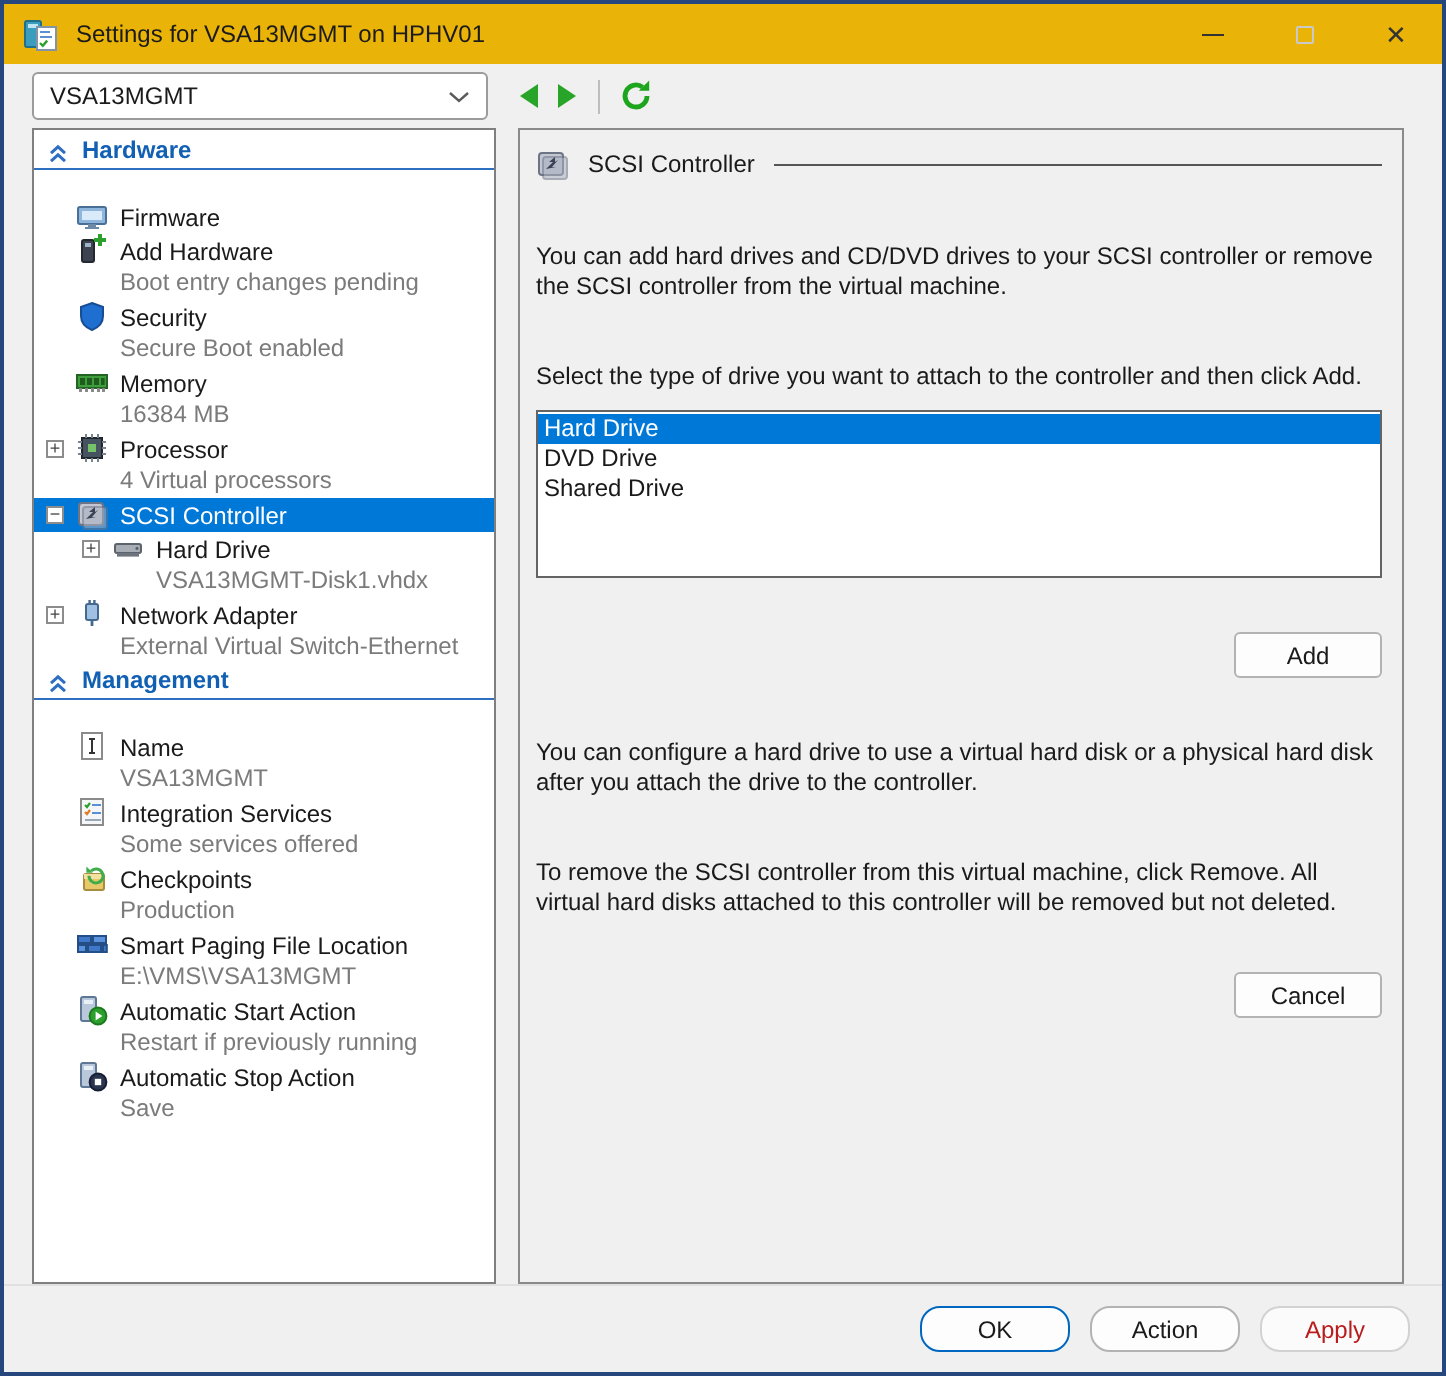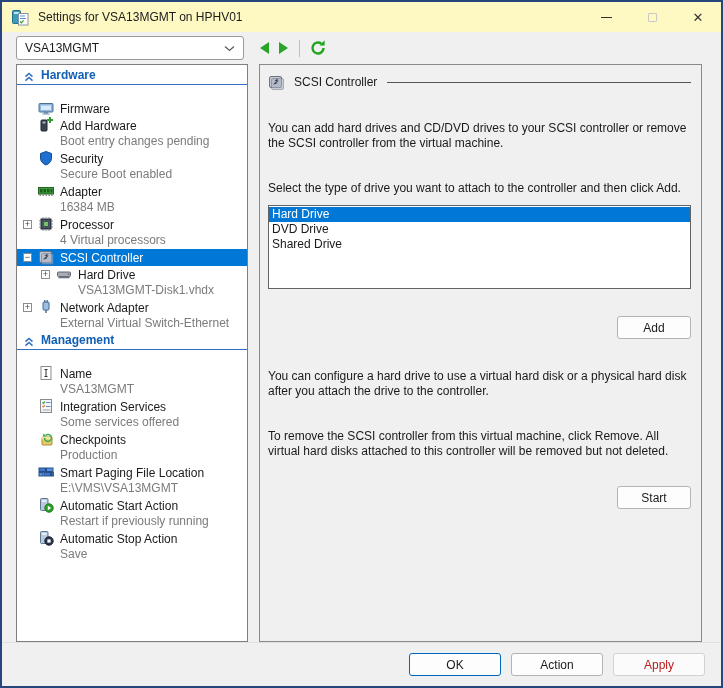--- a/index.html
+++ b/index.html
@@ -2,21 +2,21 @@
 <html><head>
 <meta charset="utf-8">
 <style>
   * { margin:0; padding:0; box-sizing:border-box; }
   html,body { background:#cfcfcf; font-family:"Liberation Sans", sans-serif; }
   .window {
     position:relative; width:723px; height:688px; background:#f0f0f0;
     border:2px solid #26477d; overflow:hidden; font-size:12px; color:#1a1a1a;
   }
   
-  .titlebar { position:absolute; left:0; top:0; right:0; height:30px; background:#fef9c3;
+  .titlebar { position:absolute; left:0; top:0; right:0; height:30px; background:#eab308;
     display:flex; align-items:center; padding-left:10px; }
   .titlebar .appicon { width:17px; height:17px; margin-right:9px; flex:0 0 auto; }
   .titlebar .title { font-size:12px; color:#1b1b1b; }
   .caption-btns { margin-left:auto; display:flex; height:30px; }
   .cap-btn { width:46px; height:30px; display:flex; align-items:center; justify-content:center; }
   .min-glyph { width:11px; border-top:1px solid #333; }
   .max-glyph { width:9px; height:9px; border:1px solid #c9c9c9; border-radius:1px; }
   .close-glyph { font-size:13px; color:#333; line-height:1; }
   
   .toolbar { position:absolute; left:0; top:30px; right:0; height:32px; background:#f0f0f0;
@@ -57,21 +57,21 @@
   .m-para { margin-top:30px; line-height:15px; padding-right:4px; }
   .drivelist { margin-top:9px; height:84px; background:#fff; border:1px solid #646464; padding-top:1px; }
   .drivelist .opt { height:15px; line-height:15px; padding-left:3px; }
   .drivelist .opt.sel { background:#0078d7; color:#fff; }
   .btn-row { display:flex; justify-content:flex-end; margin-top:27px; }
   .pushbtn { min-width:74px; height:23px; background:#fdfdfd; border:1px solid #b3b3b3; border-radius:3px;
     font-family:"Liberation Sans", sans-serif; font-size:12px; color:#1a1a1a; padding:0 10px; }
   
   .footer { position:absolute; left:0; right:0; bottom:0; height:44px; border-top:1px solid #e0e0e0;
     display:flex; align-items:center; justify-content:flex-end; padding-right:16px; gap:10px; background:#f0f0f0; }
-  .footer .pushbtn { width:92px; }
+  .footer .pushbtn { width:75px;border-radius:10px; }
   .pushbtn.default { border:1.5px solid #0067c0; }
   .pushbtn.disabled { color:#b91c1c; background:#fbfbfb; border-color:#d2d2d2; }
 </style>
 </head>
 <body>
 
 <div class="window">
 
   <div class="titlebar">
     <span class="appicon">
@@ -161,21 +161,21 @@
             <rect x="2" y="6" width="2.5" height="3.5" fill="#1d5c1d"></rect>
             <rect x="5.5" y="6" width="2.5" height="3.5" fill="#1d5c1d"></rect>
             <rect x="9" y="6" width="2.5" height="3.5" fill="#1d5c1d"></rect>
             <rect x="12.5" y="6" width="1.8" height="3.5" fill="#1d5c1d"></rect>
             <rect x="1.5" y="11" width="1.5" height="2" fill="#8a8a8a"></rect>
             <rect x="4.5" y="11" width="1.5" height="2" fill="#8a8a8a"></rect>
             <rect x="7.5" y="11" width="1.5" height="2" fill="#8a8a8a"></rect>
             <rect x="10.5" y="11" width="1.5" height="2" fill="#8a8a8a"></rect>
             <rect x="13" y="11" width="1.5" height="2" fill="#8a8a8a"></rect>
           </svg></span>
-        <span class="tlabel">Adapter</span>
+        <span class="tlabel">Memory</span>
       </div>
       <div class="t-sub">
         <span>16384 MB</span>
       </div>
       <div class="t-item">
         <span class="expander">+</span>
         <span class="ticon"><svg viewBox="0 0 16 16" width="16" height="16">
             <rect x="3" y="3" width="10" height="10" fill="#45525f" stroke="#20262c"></rect>
             <rect x="6" y="6" width="4" height="4" fill="#79c06a"></rect>
             <path d="M5 1v2 M8 1v2 M11 1v2 M5 13v2 M8 13v2 M11 13v2 M1 5h2 M1 8h2 M1 11h2 M13 5h2 M13 8h2 M13 11h2" stroke="#7a848e" stroke-width="1"></path>
@@ -316,21 +316,21 @@
         <div class="opt sel">Hard Drive</div>
         <div class="opt">DVD Drive</div>
         <div class="opt">Shared Drive</div>
       </div>
     <div class="btn-row">
       <button class="pushbtn">Add</button>
     </div>
     <div class="m-para">You can configure a hard drive to use a virtual hard disk or a physical hard disk after you attach the drive to the controller.</div>
     <div class="m-para">To remove the SCSI controller from this virtual machine, click Remove. All virtual hard disks attached to this controller will be removed but not deleted.</div>
     <div class="btn-row">
-      <button class="pushbtn">Start</button>
+      <button class="pushbtn">Cancel</button>
     </div>
   </div>
 
   <div class="footer">
     <button class="pushbtn default">OK</button>
     <button class="pushbtn">Action</button>
     <button class="pushbtn disabled">Apply</button>
   </div>
 
 </div>

